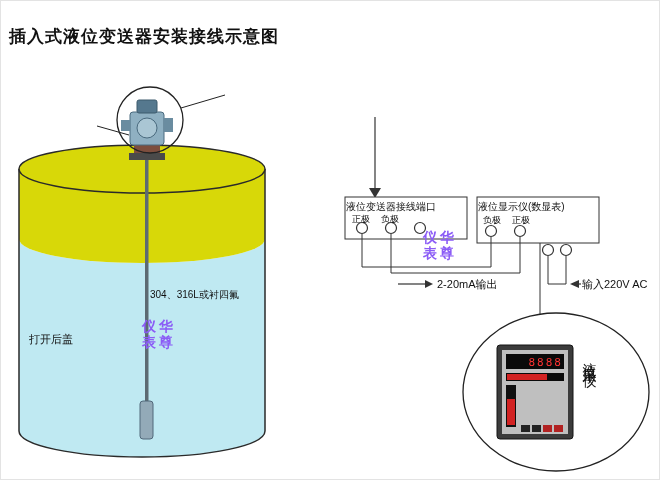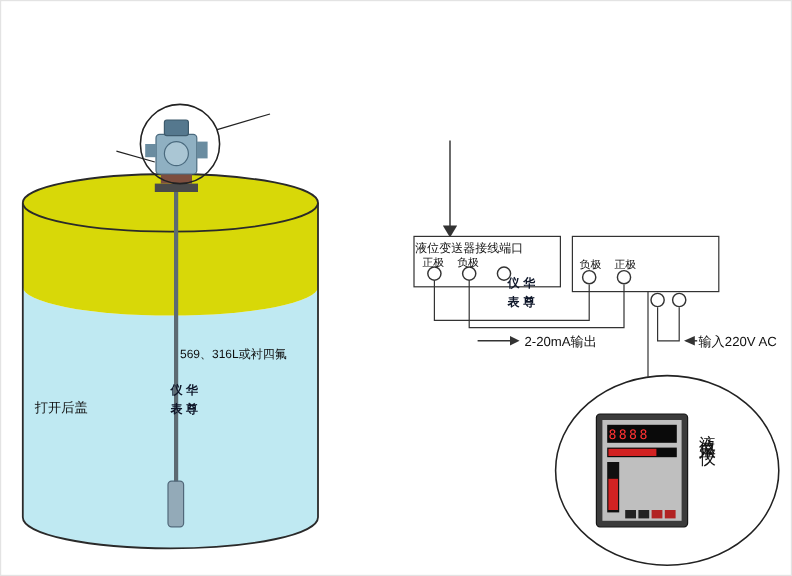--- a/index.html
+++ b/index.html
@@ -7,24 +7,24 @@
   #stage{position:relative;width:660px;height:480px;background:#fff;overflow:hidden;
          border:1px solid #e3e3e3;box-sizing:border-box}
   .abs{position:absolute}
   .t{color:#111;white-space:nowrap}
   .title{font-family:"Liberation Serif",serif;font-size:17px;font-weight:700;letter-spacing:1px}
   .lbl12{font-size:12px;letter-spacing:1px}
   .lbl11{font-size:11px}
   .lbl10{font-size:10px}
   .boxtitle{font-size:10px;text-align:left;width:120px}
   .term{font-size:9px}
-  .wm{color:#0f172a;font-weight:700;font-size:10px;line-height:16px;letter-spacing:3px;text-align:left}
+  .wm{color:#8b5cf6;font-weight:700;font-size:14px;line-height:16px;letter-spacing:3px;text-align:left}
   .wm div{white-space:nowrap}
   .led{font-family:"DejaVu Sans Mono",monospace;font-size:11px;color:#ff3232;
-       letter-spacing:2px;width:56px;text-align:left}
+       letter-spacing:2px;width:56px;text-align:right}
   .vert{writing-mode:vertical-rl;text-orientation:upright;font-size:14px;letter-spacing:3px;color:#111}
   svg{position:absolute;left:0;top:0}
 </style>
 </head>
 <body>
 
 <div id="stage">
 
   <svg width="660" height="480" viewBox="0 0 660 480">
 
@@ -88,41 +88,43 @@
       <rect x="506" y="373" width="40" height="6" fill="#d22222"></rect>
       <rect x="505" y="384" width="10" height="42" fill="#101010"></rect>
       <rect x="506" y="398" width="8" height="26" fill="#d22222"></rect>
       <rect x="520" y="424" width="9" height="7" fill="#222"></rect>
       <rect x="531" y="424" width="9" height="7" fill="#222"></rect>
       <rect x="542" y="424" width="9" height="7" fill="#b22222"></rect>
       <rect x="553" y="424" width="9" height="7" fill="#b22222"></rect>
     </g>
   </svg>
 
+  <div class="abs t title" style="left:8px;top:24px">插入式液位变送器安装接线示意图</div>
 
 
 
-  <div class="abs t lbl10" style="left:149px;top:287px">569、316L或衬四氟</div>
+  <div class="abs t lbl10" style="left:149px;top:287px">304、316L或衬四氟</div>
 
   <div class="abs t lbl11" style="left:28px;top:331px">打开后盖</div>
 
   <div class="abs wm" style="left:141px;top:317px">
     <div>仪华</div>
     <div>表尊</div>
   </div>
 
   <div class="abs wm" style="left:422px;top:228px">
     <div>仪华</div>
     <div>表尊</div>
   </div>
 
   <div class="abs t boxtitle" style="left:345px;top:199px">液位变送器接线端口</div>
   <div class="abs t term" style="left:351px;top:212px">正极</div>
   <div class="abs t term" style="left:380px;top:212px">负极</div>
 
+  <div class="abs t boxtitle" style="left:477px;top:199px">液位显示仪(数显表)</div>
   <div class="abs t term" style="left:482px;top:213px">负极</div>
   <div class="abs t term" style="left:511px;top:213px">正极</div>
 
   <div class="abs t lbl11" style="left:436px;top:276px">2-20mA输出</div>
   <div class="abs t lbl11" style="left:581px;top:276px">输入220V AC</div>
 
   <div class="abs led" style="left:506px;top:355px">8888</div>
   <div class="abs vert" style="left:580px;top:350px">液位显示仪</div>
 
 </div>

